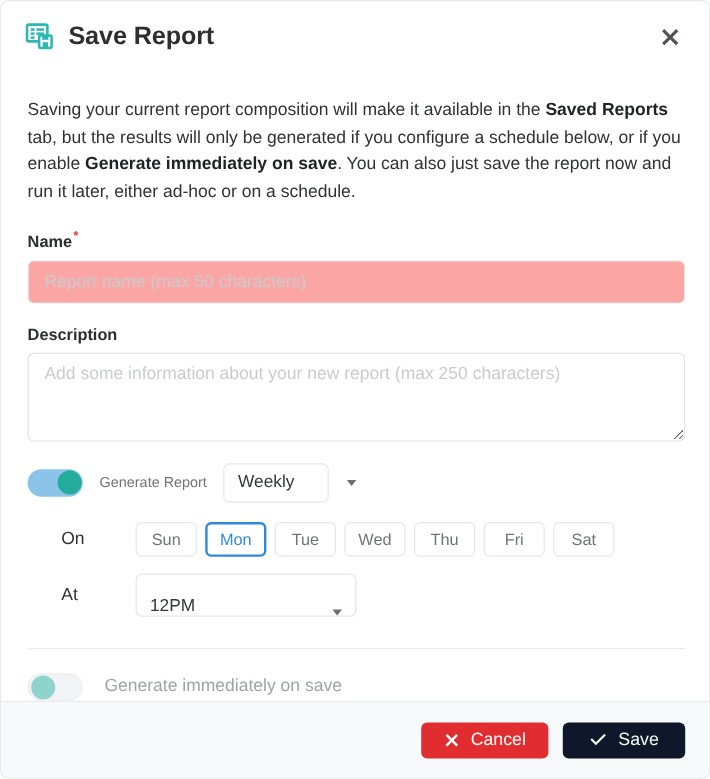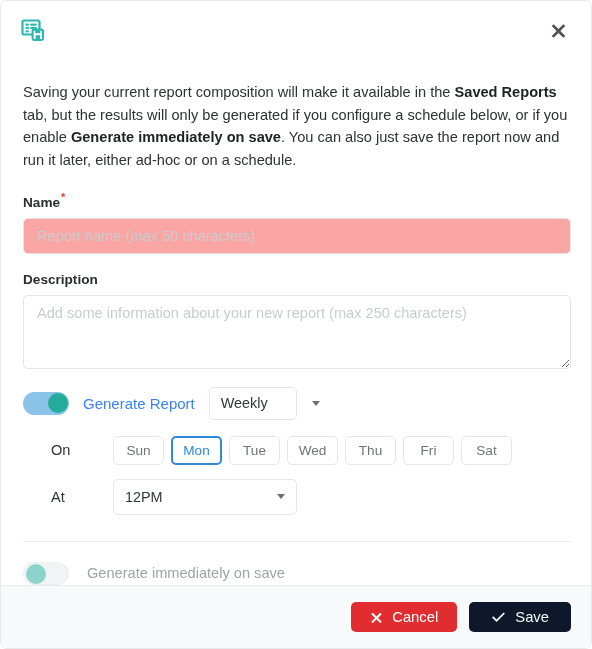--- a/index.html
+++ b/index.html
@@ -154,22 +154,22 @@
   .toggle.off { background: #f1f3f4; border: 1px solid #eceef0; box-sizing: border-box; }
   .toggle.off .knob { left: 1.5px; background: #8fd4cc; }
 
   .schedule-row {
     display: flex;
     align-items: center;
     margin-top: 6px;
     margin-bottom: 16px;
   }
   .schedule-label {
-    font-size: 15px;
-    color: #3b82f6;
+    font-size: 12px;
+    color: #737373;
     margin-left: 14px;
     margin-right: 14px;
     white-space: nowrap;
   }
 
   
   .select-box {
     height: 33px;
     box-sizing: border-box;
     border: 1px solid #e4e6e8;
@@ -222,21 +222,21 @@
     align-items: center;
     justify-content: center;
     margin-right: 7px;
     cursor: pointer;
     padding: 0 8px;
   }
   .day-btn.selected {
     border: 2px solid #2f89db;
     color: #2f89db;
   }
-  .select-gap { margin-right: 10px; }
+  .select-gap { margin-right: 10px; align-items: flex-end; }
 
   
   .divider {
     height: 1px;
     background: #e9ebec;
     margin: 26px 0 0 0;
     width: 548px;
   }
   .final-toggle-row {
     display: flex;
@@ -294,20 +294,21 @@
         <rect x="4.6" y="5.6" width="3.2" height="2.1" fill="#2bb8b3"></rect>
         <rect x="4.6" y="9.0" width="3.2" height="2.1" fill="#2bb8b3"></rect>
         <rect x="4.6" y="12.3" width="3.2" height="2.1" fill="#2bb8b3"></rect>
         <rect x="9.3" y="5.6" width="6.4" height="2.1" fill="#2bb8b3"></rect>
         <rect x="9.3" y="9.0" width="6.4" height="2.1" fill="#2bb8b3"></rect>
         <rect x="11.6" y="11.6" width="10.4" height="10.4" rx="1.4" fill="#ffffff" stroke="#2bb8b3" stroke-width="2.1"></rect>
         <rect x="14.2" y="11.6" width="5.2" height="3.6" fill="#2bb8b3"></rect>
         <rect x="14.6" y="17.2" width="4.4" height="4.0" fill="#2bb8b3"></rect>
       </svg>
     </span>
+    <span class="modal-title">Save Report</span>
     <button class="close-btn" aria-label="close">
       <svg width="17" height="17" viewBox="0 0 17 17" xmlns="http://www.w3.org/2000/svg">
         <path d="M3.6 2.2 L8.5 7.1 L13.4 2.2 L15.3 4.1 L10.4 9.0 L15.3 13.9 L13.4 15.8 L8.5 10.9 L3.6 15.8 L1.7 13.9 L6.6 9.0 L1.7 4.1 Z" fill="#4e5357"></path>
       </svg>
     </button>
   </div>
 
   <div class="modal-body">
 
     <p class="intro"><span>Saving your current report composition will make it available in the </span><b>Saved Reports</b><span> tab, but the results will only be generated if you configure a schedule below, or if you enable </span><b>Generate immediately on save</b><span>. You can also just save the report now and run it later, either ad-hoc or on a schedule.</span></p>

